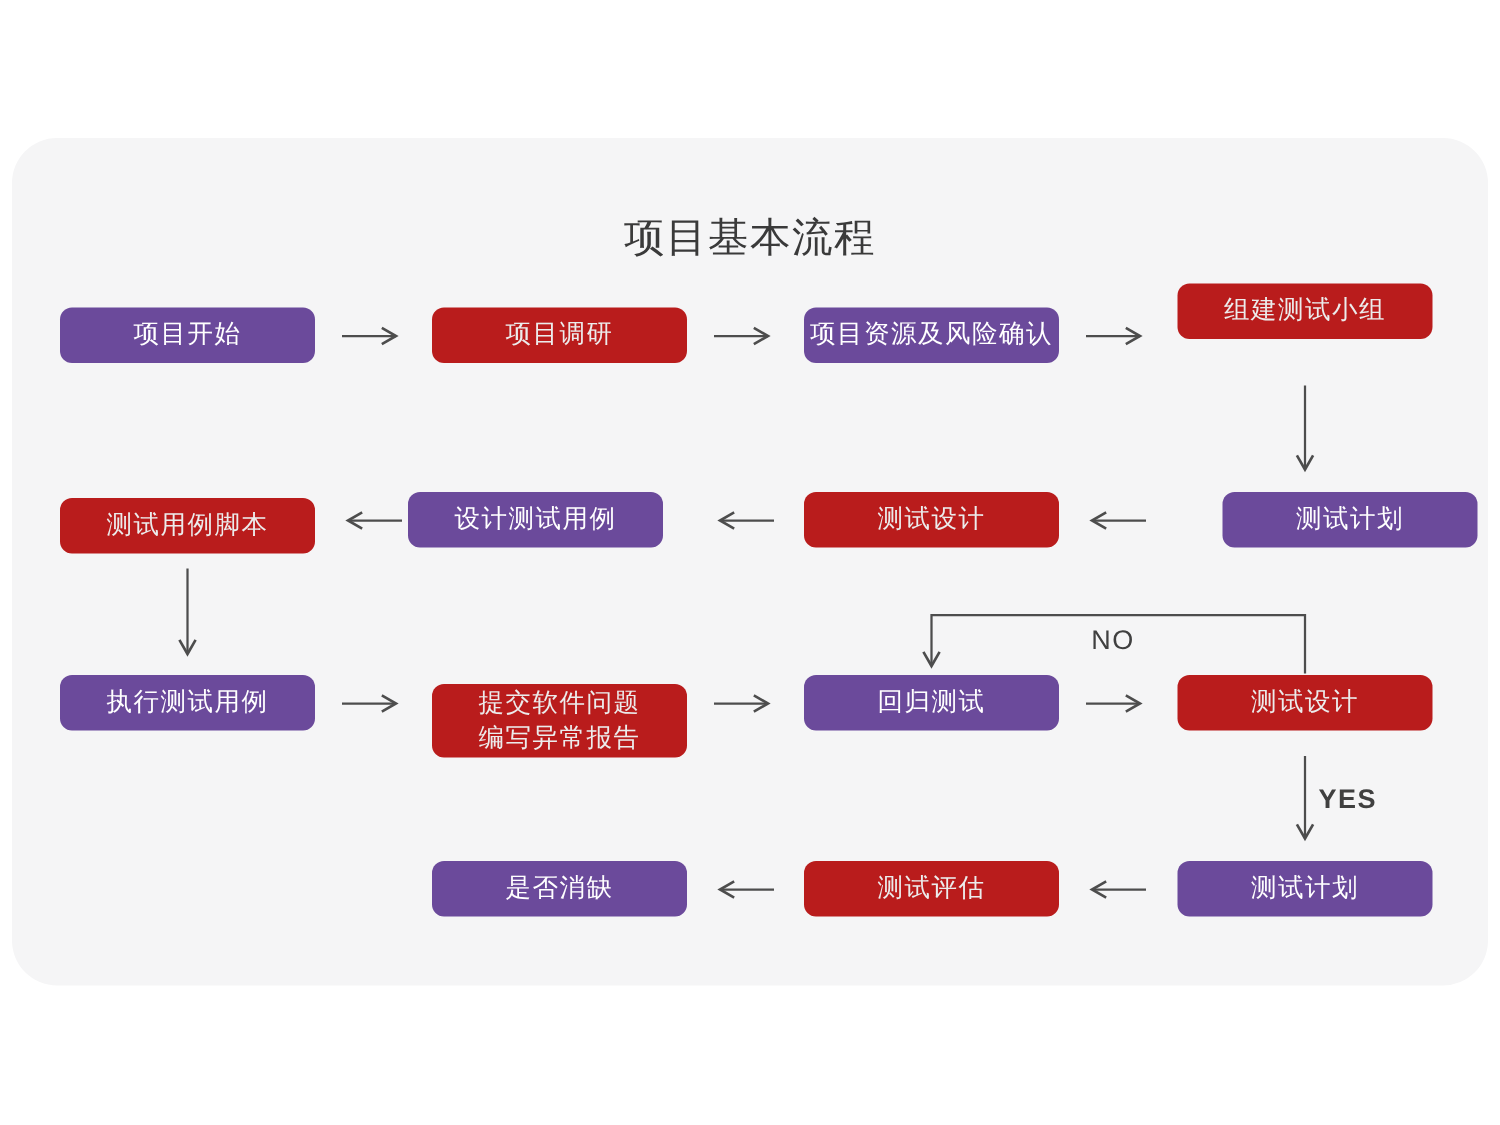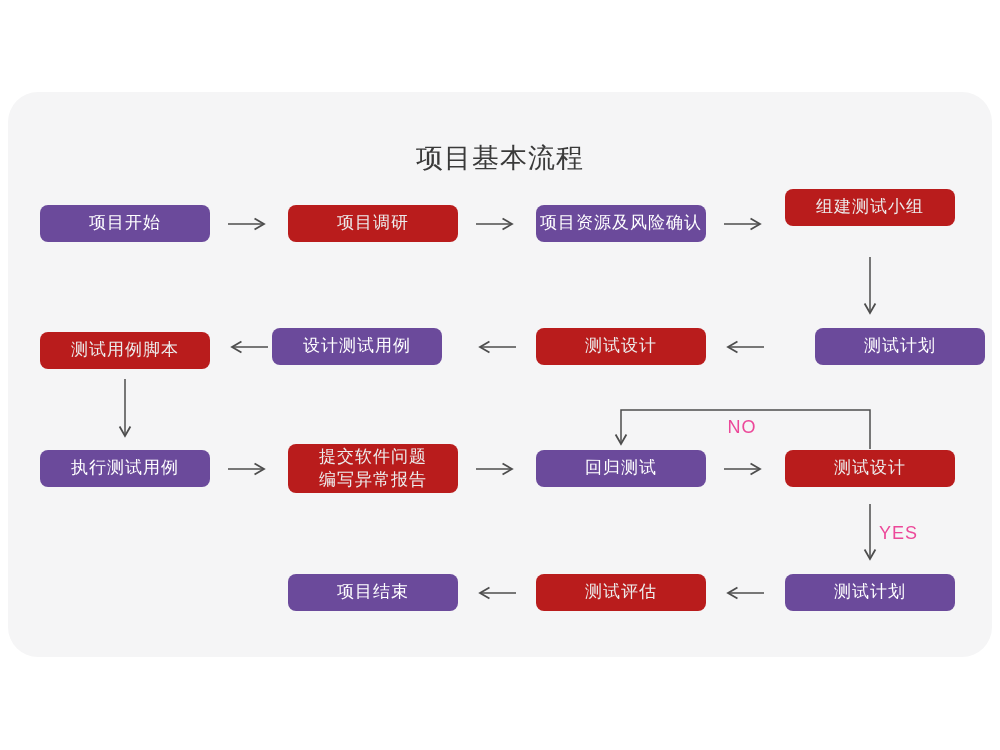--- a/index.html
+++ b/index.html
@@ -16,28 +16,28 @@
     font-size:27px;line-height:28px;color:#3a3a3a;font-weight:500;letter-spacing:1px;
   }
   .node{
     position:absolute;width:170px;height:37px;border-radius:8px;
     display:flex;align-items:center;justify-content:center;
     font-size:17px;letter-spacing:1px;text-align:center;
     white-space:pre-line;line-height:1.3;
   }
   .node.purple{background:#6B4A9B;color:#ffffff;}
   .node.gray{background:#b91c1c;color:#ECECEC;}
-  .node.tall{height:49px;}
+  .node.tall{height:49px;margin-top:12px;}
   svg.arrows{position:absolute;left:0;top:0;width:1000px;height:750px;pointer-events:none;}
   svg.arrows line, svg.arrows polyline{stroke:#4d4d4d;stroke-width:1.5;fill:none;}
   .edge-label{
-    position:absolute;font-size:18px;color:#ec4899;letter-spacing:1px;
+    position:absolute;font-size:18px;color:#404040;letter-spacing:1px;
   }
   .edge-label.no{left:742px;top:427px;transform:translate(-50%,-50%);}
-  .edge-label.yes{left:879px;top:533px;transform:translateY(-50%);}
+  .edge-label.yes{left:879px;top:533px;transform:translateY(-50%);font-weight:bold;}
 </style>
 </head>
 <body>
 
 <div class="card"></div>
 
 <div class="title">项目基本流程</div>
 
 <div class="node purple" style="left:40px;top:205px">项目开始</div>
 <div class="node gray" style="left:288px;top:205px">项目调研</div>
@@ -48,21 +48,21 @@
 <div class="node purple" style="left:272px;top:328px">设计测试用例</div>
 <div class="node gray" style="left:536px;top:328px">测试设计</div>
 <div class="node purple" style="left:815px;top:328px">测试计划</div>
 
 <div class="node purple" style="left:40px;top:450px">执行测试用例</div>
 <div class="node gray tall" style="left:288px;top:444px">提交软件问题
 编写异常报告</div>
 <div class="node purple" style="left:536px;top:450px">回归测试</div>
 <div class="node gray" style="left:785px;top:450px">测试设计</div>
 
-<div class="node purple" style="left:288px;top:574px">项目结束</div>
+<div class="node purple" style="left:288px;top:574px">是否消缺</div>
 <div class="node gray" style="left:536px;top:574px">测试评估</div>
 <div class="node purple" style="left:785px;top:574px">测试计划</div>
 
 <svg class="arrows" viewBox="0 0 1000 750">
   <defs>
     <marker id="ah" viewBox="0 0 10 10" refX="8" refY="5" markerWidth="9" markerHeight="9" orient="auto">
       <path d="M1,1 L8,5 L1,9" fill="none" stroke="#4d4d4d" stroke-width="1.3"></path>
     </marker>
   </defs>
 

